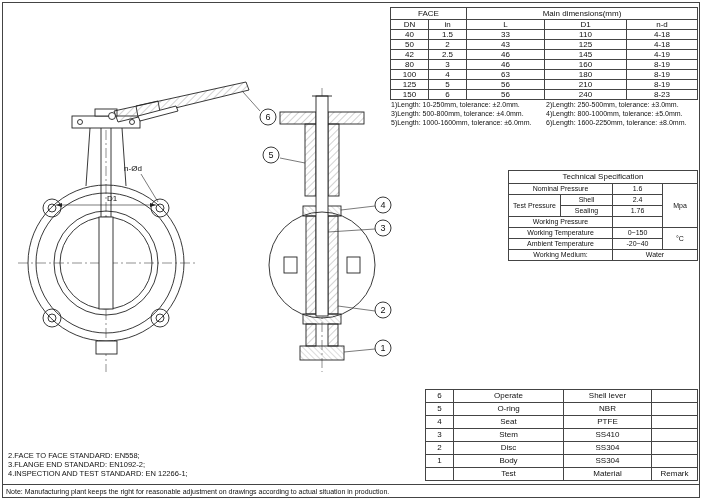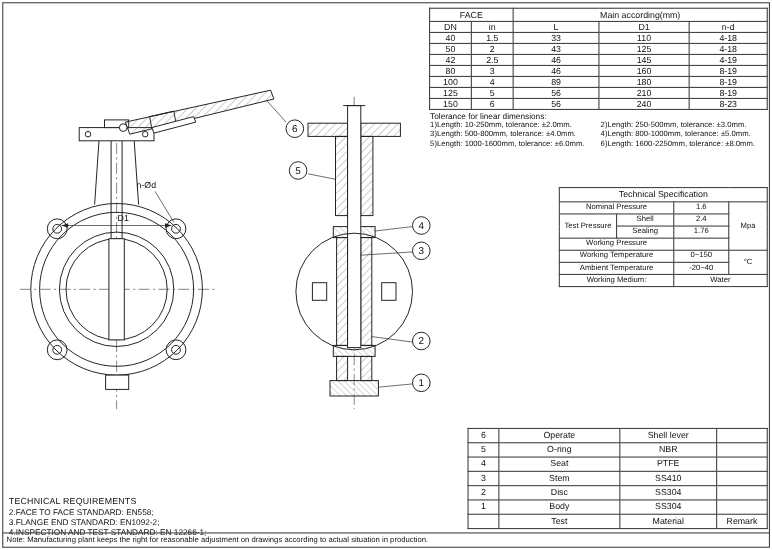--- a/index.html
+++ b/index.html
@@ -189,21 +189,21 @@
     <colgroup>
         <col style="width:38px">
         <col style="width:38px">
         <col style="width:78px">
         <col style="width:82px">
         <col style="width:71px">
       </colgroup>
     <tbody>
         <tr>
       <td colspan="2" class="ghead">FACE</td>
-      <td colspan="3" class="ghead">Main according(mm)</td>
+      <td colspan="3" class="ghead">Main dimensions(mm)</td>
     </tr>
     <tr>
       <td>DN</td>
       <td>in</td>
       <td>L</td>
       <td>D1</td>
       <td>n-d</td>
     </tr>
     <tr>
       <td>40</td>
@@ -229,21 +229,21 @@
     <tr>
       <td>80</td>
       <td>3</td>
       <td>46</td>
       <td>160</td>
       <td>8-19</td>
     </tr>
     <tr>
       <td>100</td>
       <td>4</td>
-      <td>89</td>
+      <td>63</td>
       <td>180</td>
       <td>8-19</td>
     </tr>
     <tr>
       <td>125</td>
       <td>5</td>
       <td>56</td>
       <td>210</td>
       <td>8-19</td>
     </tr>
@@ -251,21 +251,20 @@
       <td>150</td>
       <td>6</td>
       <td>56</td>
       <td>240</td>
       <td>8-23</td>
     </tr>
   </tbody>
     </table>
 
   <div class="tolerance">
-    <div class="title">Tolerance for linear dimensions:</div>
     <div class="tol-grid">
       <div>1)Length: 10-250mm, tolerance: ±2.0mm.</div>
       <div>2)Length: 250-500mm, tolerance: ±3.0mm.</div>
       <div>3)Length: 500-800mm, tolerance: ±4.0mm.</div>
       <div>4)Length: 800-1000mm, tolerance: ±5.0mm.</div>
       <div>5)Length: 1000-1600mm, tolerance: ±6.0mm.</div>
       <div>6)Length: 1600-2250mm, tolerance: ±8.0mm.</div>
     </div>
   </div>
 
@@ -361,21 +360,20 @@
     <tr>
       <td></td>
       <td>Test</td>
       <td>Material</td>
       <td>Remark</td>
     </tr>
   </tbody>
     </table>
 
   <div class="tech-req">
-    <div class="title">TECHNICAL REQUIREMENTS</div>
     <div>2.FACE TO FACE STANDARD: EN558;</div>
     <div>3.FLANGE END STANDARD: EN1092-2;</div>
     <div>4.INSPECTION AND TEST STANDARD: EN 12266-1;</div>
   </div>
 
   <div class="note-sep"></div>
   <div class="note">Note: Manufacturing plant keeps the right for reasonable adjustment on drawings according to actual situation in production.</div>
 </div>
 
 </body></html>

